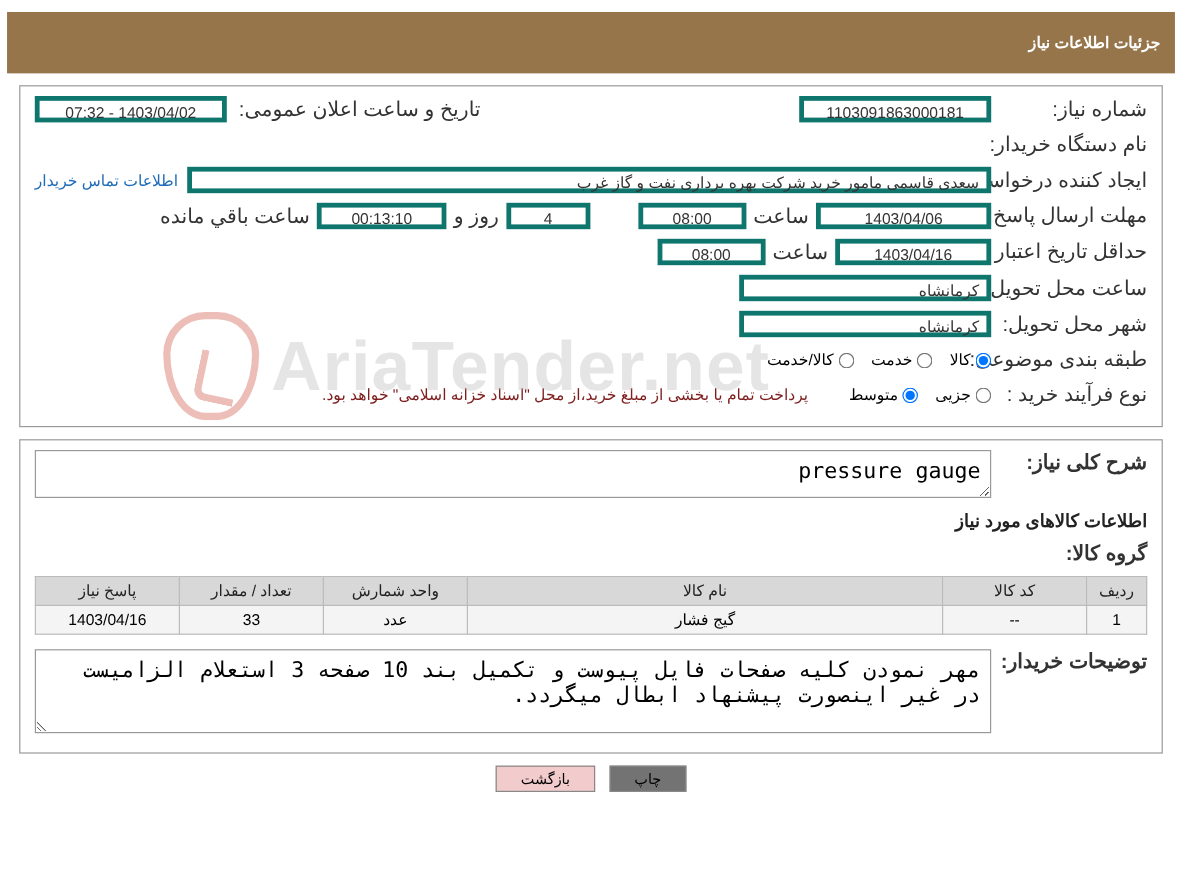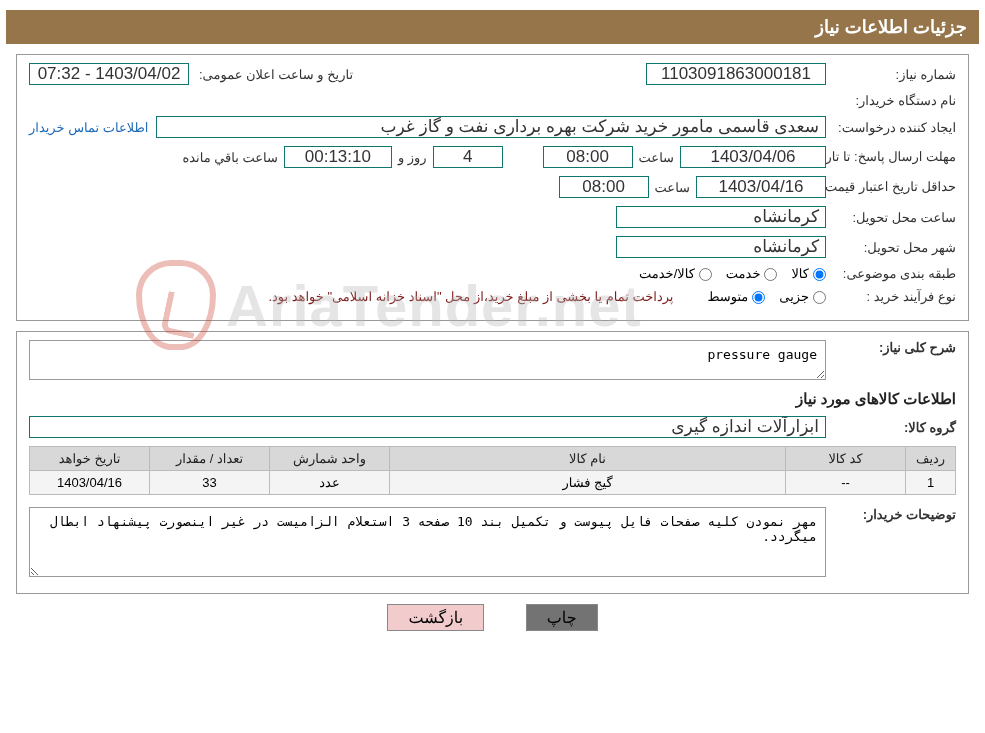--- a/index.html
+++ b/index.html
@@ -10,72 +10,72 @@
   width: 985px;
   height: 733px;
   position: relative;
   padding: 10px 6px;
   direction: rtl;
 }
 .header-bar {
   background: #96754b;
   border: 2px solid #96754b;
   color: #fff;
-  padding: 4px 10px;
-  font-size: 18px;
+  padding: 16px 10px;
+  font-size: 13px;
   font-weight: bold;
   margin-bottom: 10px;
   text-align: right;
 }
 .panel {
   border: 1px solid #999;
   margin: 0 10px 10px 10px;
   padding: 8px 12px;
 }
 .row {
   display: flex;
   align-items: center;
   margin-bottom: 8px;
   flex-wrap: nowrap;
 }
 .label {
   color: #333;
   text-align: right;
   white-space: nowrap;
-  font-size: 13px;
+  font-size: 17px;
   padding-left: 4px;
 }
 .label-fixed { width: 130px; flex-shrink: 0; }
 .label-inline { padding: 0 6px; flex-shrink: 0; }
 .field {
-  border: 1px solid #0f766e;
+  border: 4px solid #0f766e;
   background: #fff;
   padding: 2px 6px;
-  font-size: 17px;
+  font-size: 13px;
   height: 22px;
   line-height: 16px;
   text-align: center;
   color: #333;
 }
 .field-wide { flex: 1; text-align: right; }
 .link {
   color: #1e6bb8;
   cursor: pointer;
   padding-right: 8px;
   white-space: nowrap;
 }
 .radio-wrap { display: inline-flex; align-items: flex-end; padding-left: 14px; }
 .radio-wrap input { margin-left: 4px; }
 .note { color: #7f1d1d; padding-right: 20px; }
 .section-title { font-weight: bold; color: #222; margin: 10px 0 8px 0; font-size: 15px; }
 .textbox {
   border: 1px solid #999;
   background: #fff;
   padding: 6px 8px;
-  font-size: 13px;
+  font-size: 18px;
   width: 100%;
   height: 40px;
   text-align: right;
   direction: ltr;
   resize: both;
 }
 .textbox-tall { height: 70px; direction: rtl; }
 table.items {
   width: 100%;
   border-collapse: collapse;
@@ -86,24 +86,24 @@
   padding: 4px 6px;
   font-size: 13px;
   text-align: center;
 }
 table.items th { background: #d8d8d8; color: #222; font-weight: normal; }
 table.items td { background: #f4f4f4; }
 .btn-row { text-align: center; margin-top: 10px; padding-bottom: 8px; }
 .btn {
   border: 1px solid #888;
   padding: 3px 20px;
-  font-size: 16px;
+  font-size: 12px;
   font-family: inherit;
   cursor: pointer;
-  margin: 0 19px;
+  margin: 0 4px;
 }
 .btn-print { background: #737373; }
 .btn-back { background: #f2cccc; }
 .watermark {
   position: absolute;
   top: 260px;
   left: 136px;
   font-size: 58px;
   font-weight: bold;
   color: rgba(180,180,180,0.35);
@@ -143,21 +143,21 @@
 </div>
 
 <div class="header-bar">
   <span>جزئیات اطلاعات نیاز</span>
 </div>
 
 <div class="panel">
 
   <div class="row">
     <span class="label label-fixed">شماره نیاز:</span>
-    <span class="field" style="width:180px">1103091863000181</span>
+    <span class="field" style="width:160px">1103091863000181</span>
     <span style="flex:1"></span>
     <span class="label">تاریخ و ساعت اعلان عمومی:</span>
     <span class="field" style="width:160px;margin-right:6px">1403/04/02 - 07:32</span>
   </div>
 
   <div class="row">
     <span class="label label-fixed">نام دستگاه خریدار:</span>
   </div>
 
   <div class="row">
@@ -230,32 +230,31 @@
 
   <div class="row" style="align-items:flex-start">
     <span class="label label-fixed" style="font-weight:bold">شرح کلی نیاز:</span>
     <textarea class="textbox" style="">pressure gauge</textarea>
   </div>
 
   <div class="section-title">اطلاعات کالاهای مورد نیاز</div>
 
   <div class="row">
     <span class="label label-fixed" style="font-weight:bold">گروه کالا:</span>
-    <span class="field field-wide">ابزارآلات اندازه گیری</span>
   </div>
 
   <table class="items">
     <thead>
       <tr>
         <th style="width:50px">ردیف</th>
         <th style="width:120px">کد کالا</th>
         <th>نام کالا</th>
         <th style="width:120px">واحد شمارش</th>
         <th style="width:120px">تعداد / مقدار</th>
-        <th style="width:120px">تاریخ خواهد</th>
+        <th style="width:120px">پاسخ نیاز</th>
       </tr>
     </thead>
     <tbody>
       <tr>
         <td>1</td>
         <td>--</td>
         <td>گیج فشار</td>
         <td>عدد</td>
         <td>33</td>
         <td>1403/04/16</td>

